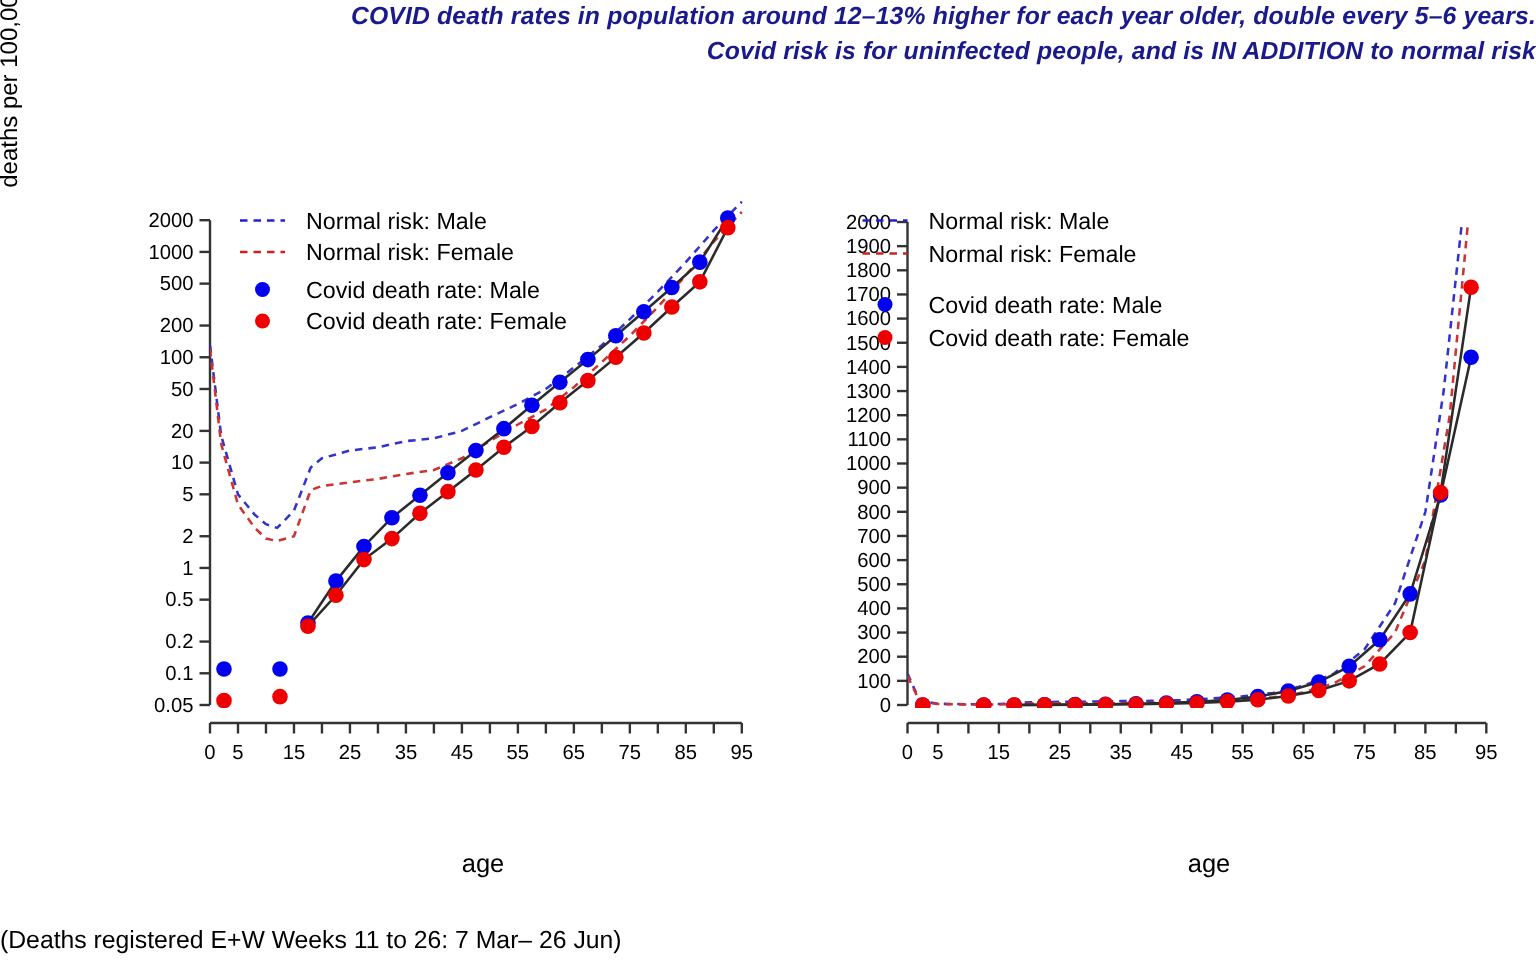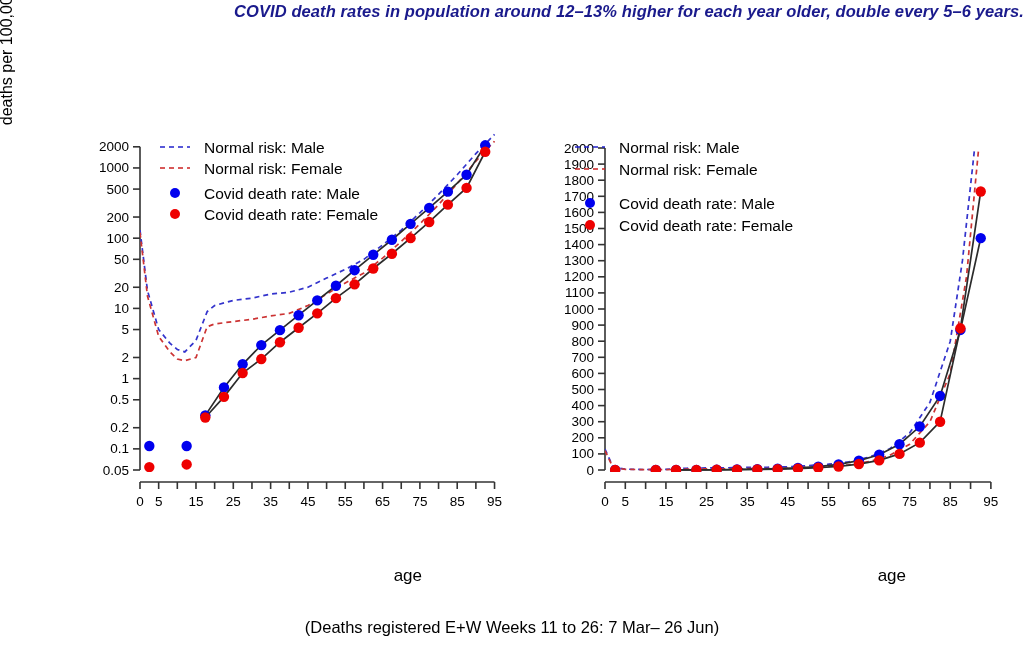--- a/index.html
+++ b/index.html
@@ -26,35 +26,36 @@
   #ylab{
     position:absolute;
     left:-2px;top:180px;
     width:300px;
     transform:rotate(-90deg);
     transform-origin:left top;
     font-size:16px;color:#000;
     text-align:center;
   }
   .xlab{
-    position:absolute;top:566px;font-size:17px;color:#000;text-align:right;width:200px;
+    position:absolute;top:566px;font-size:17px;color:#000;text-align:center;width:200px;
   }
   #xlab-left{left:222px;}
   #xlab-right{left:706px;}
   #footnote{
-    position:absolute;top:618px;left:0;width:1024px;text-align:center;
+    position:absolute;top:618px;left:0;width:1024px;
     font-size:16.5px;color:#000;
   }
   text{font-family:"Liberation Sans", sans-serif;}
 </style>
 </head>
 <body>
 
 <div id="title-block">
   <div>COVID death rates in population around 12–13% higher for each year older, double every 5–6 years.</div>
+  <div>Covid risk is for uninfected people, and is IN ADDITION to normal risk</div>
 </div>
 
 <div class="panel" id="panel-left">
   <svg class="plot-svg" id="svg-left" width="520" height="420">
       <line x1="140" y1="26.805811542348295" x2="140" y2="350" stroke="#333333" stroke-width="1.6"></line>
       <line x1="133" y1="350" x2="140" y2="350" stroke="#333333" stroke-width="1.6"></line>
       <text x="129" y="354.5" text-anchor="end" font-size="13.5" fill="#000">0.05</text>
       <line x1="133" y1="328.85921840798153" x2="140" y2="328.85921840798153" stroke="#333333" stroke-width="1.6"></line>
       <text x="129" y="333.35921840798153" text-anchor="end" font-size="13.5" fill="#000">0.1</text>
       <line x1="133" y1="307.71843681596306" x2="140" y2="307.71843681596306" stroke="#333333" stroke-width="1.6"></line>

